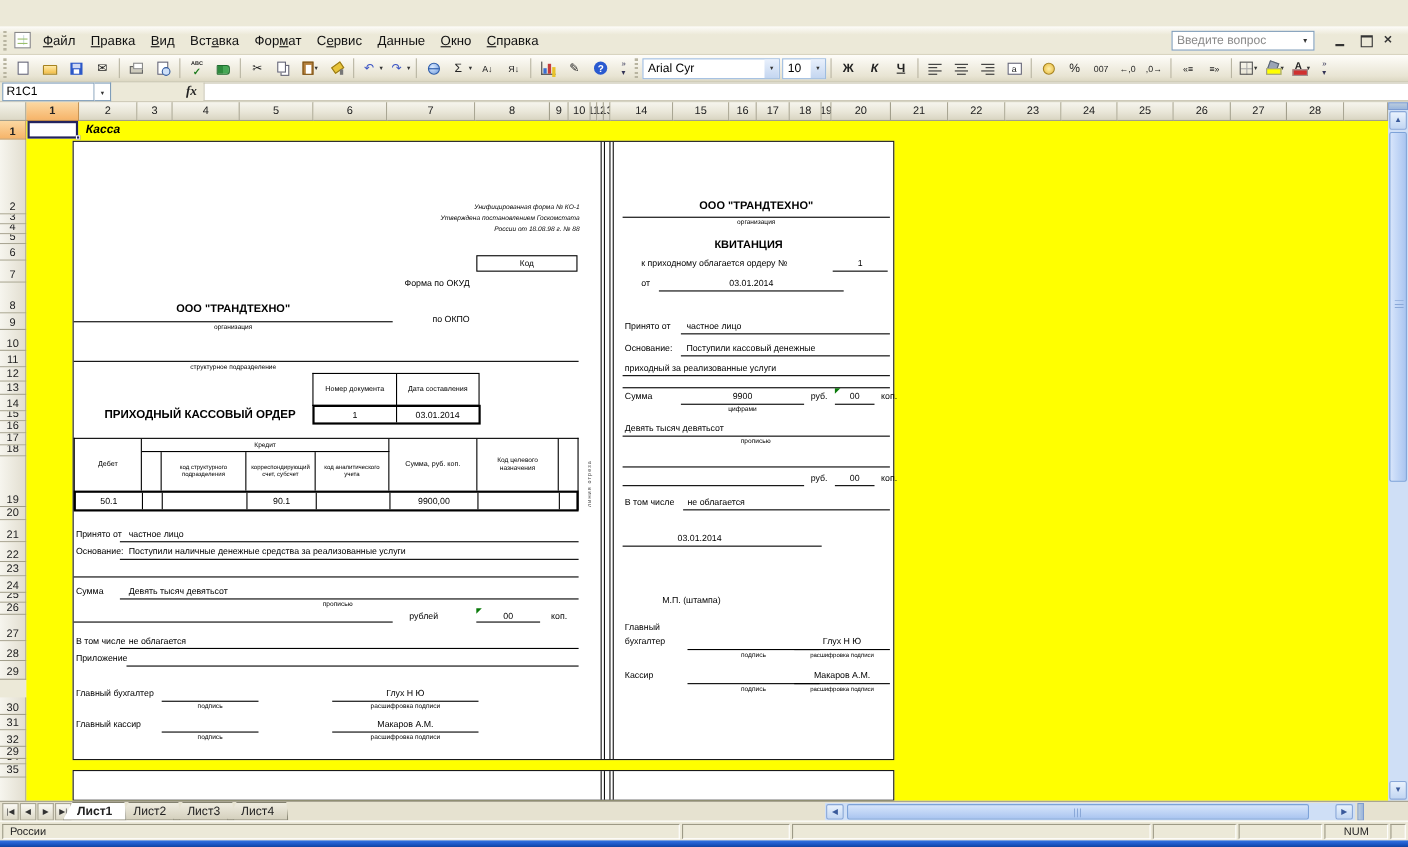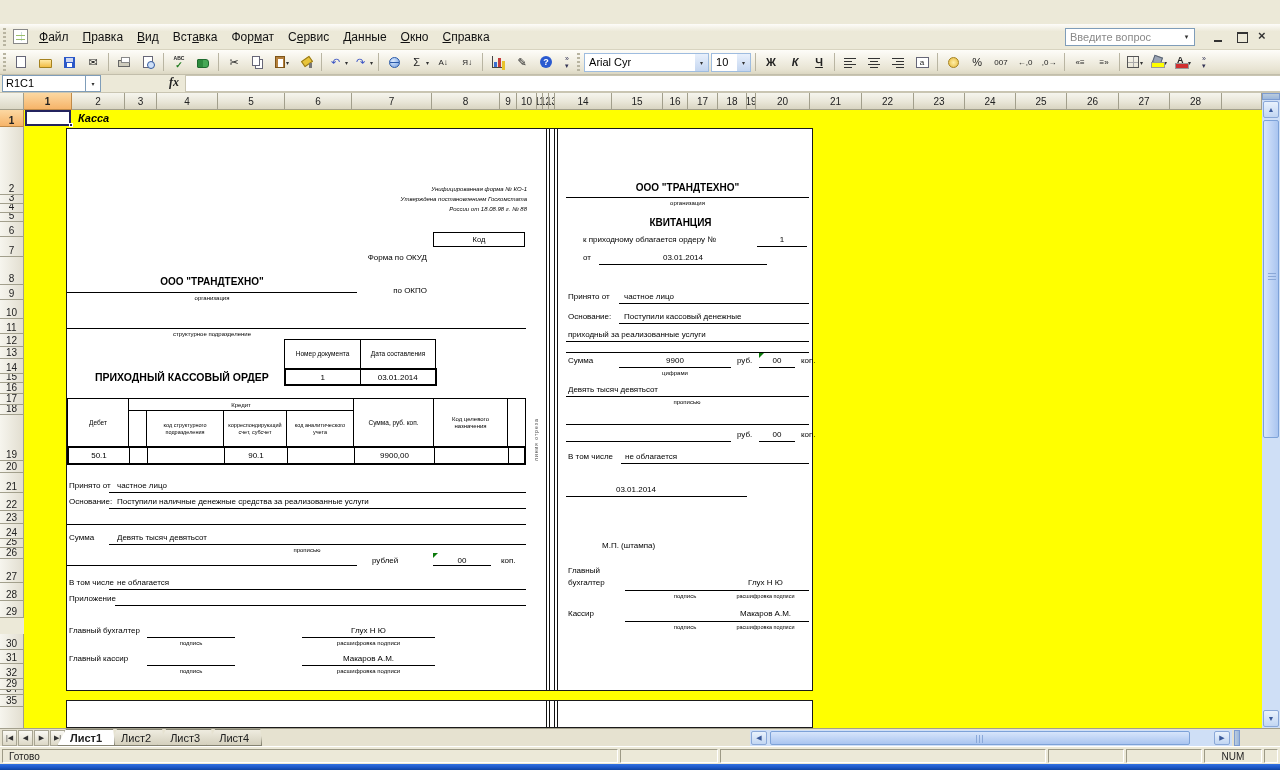--- a/index.html
+++ b/index.html
@@ -685,21 +685,21 @@
     <div id="hscroll">
       <div class="sb-btn" style="left:1px;top:1px;height:14px;width:16px">◀</div>
       <div id="h-thumb"></div>
       <div class="sb-btn" style="left:464px;top:1px;height:14px;width:16px">▶</div>
     </div>
     <div id="tab-split"></div>
   </div>
 
   <div id="statusbar">
     <div class="sp" style="left:2px;width:616px">
-      <span>Готово</span>
+      <span>России</span>
     </div>
     <div class="sp" style="left:620px;width:98px"></div>
     <div class="sp" style="left:720px;width:326px"></div>
     <div class="sp" style="left:1048px;width:76px"></div>
     <div class="sp" style="left:1126px;width:76px"></div>
     <div class="sp" style="left:1204px;width:58px;justify-content:center">
       <span>NUM</span>
     </div>
     <div class="sp" style="left:1264px;width:14px"></div>
   </div>

